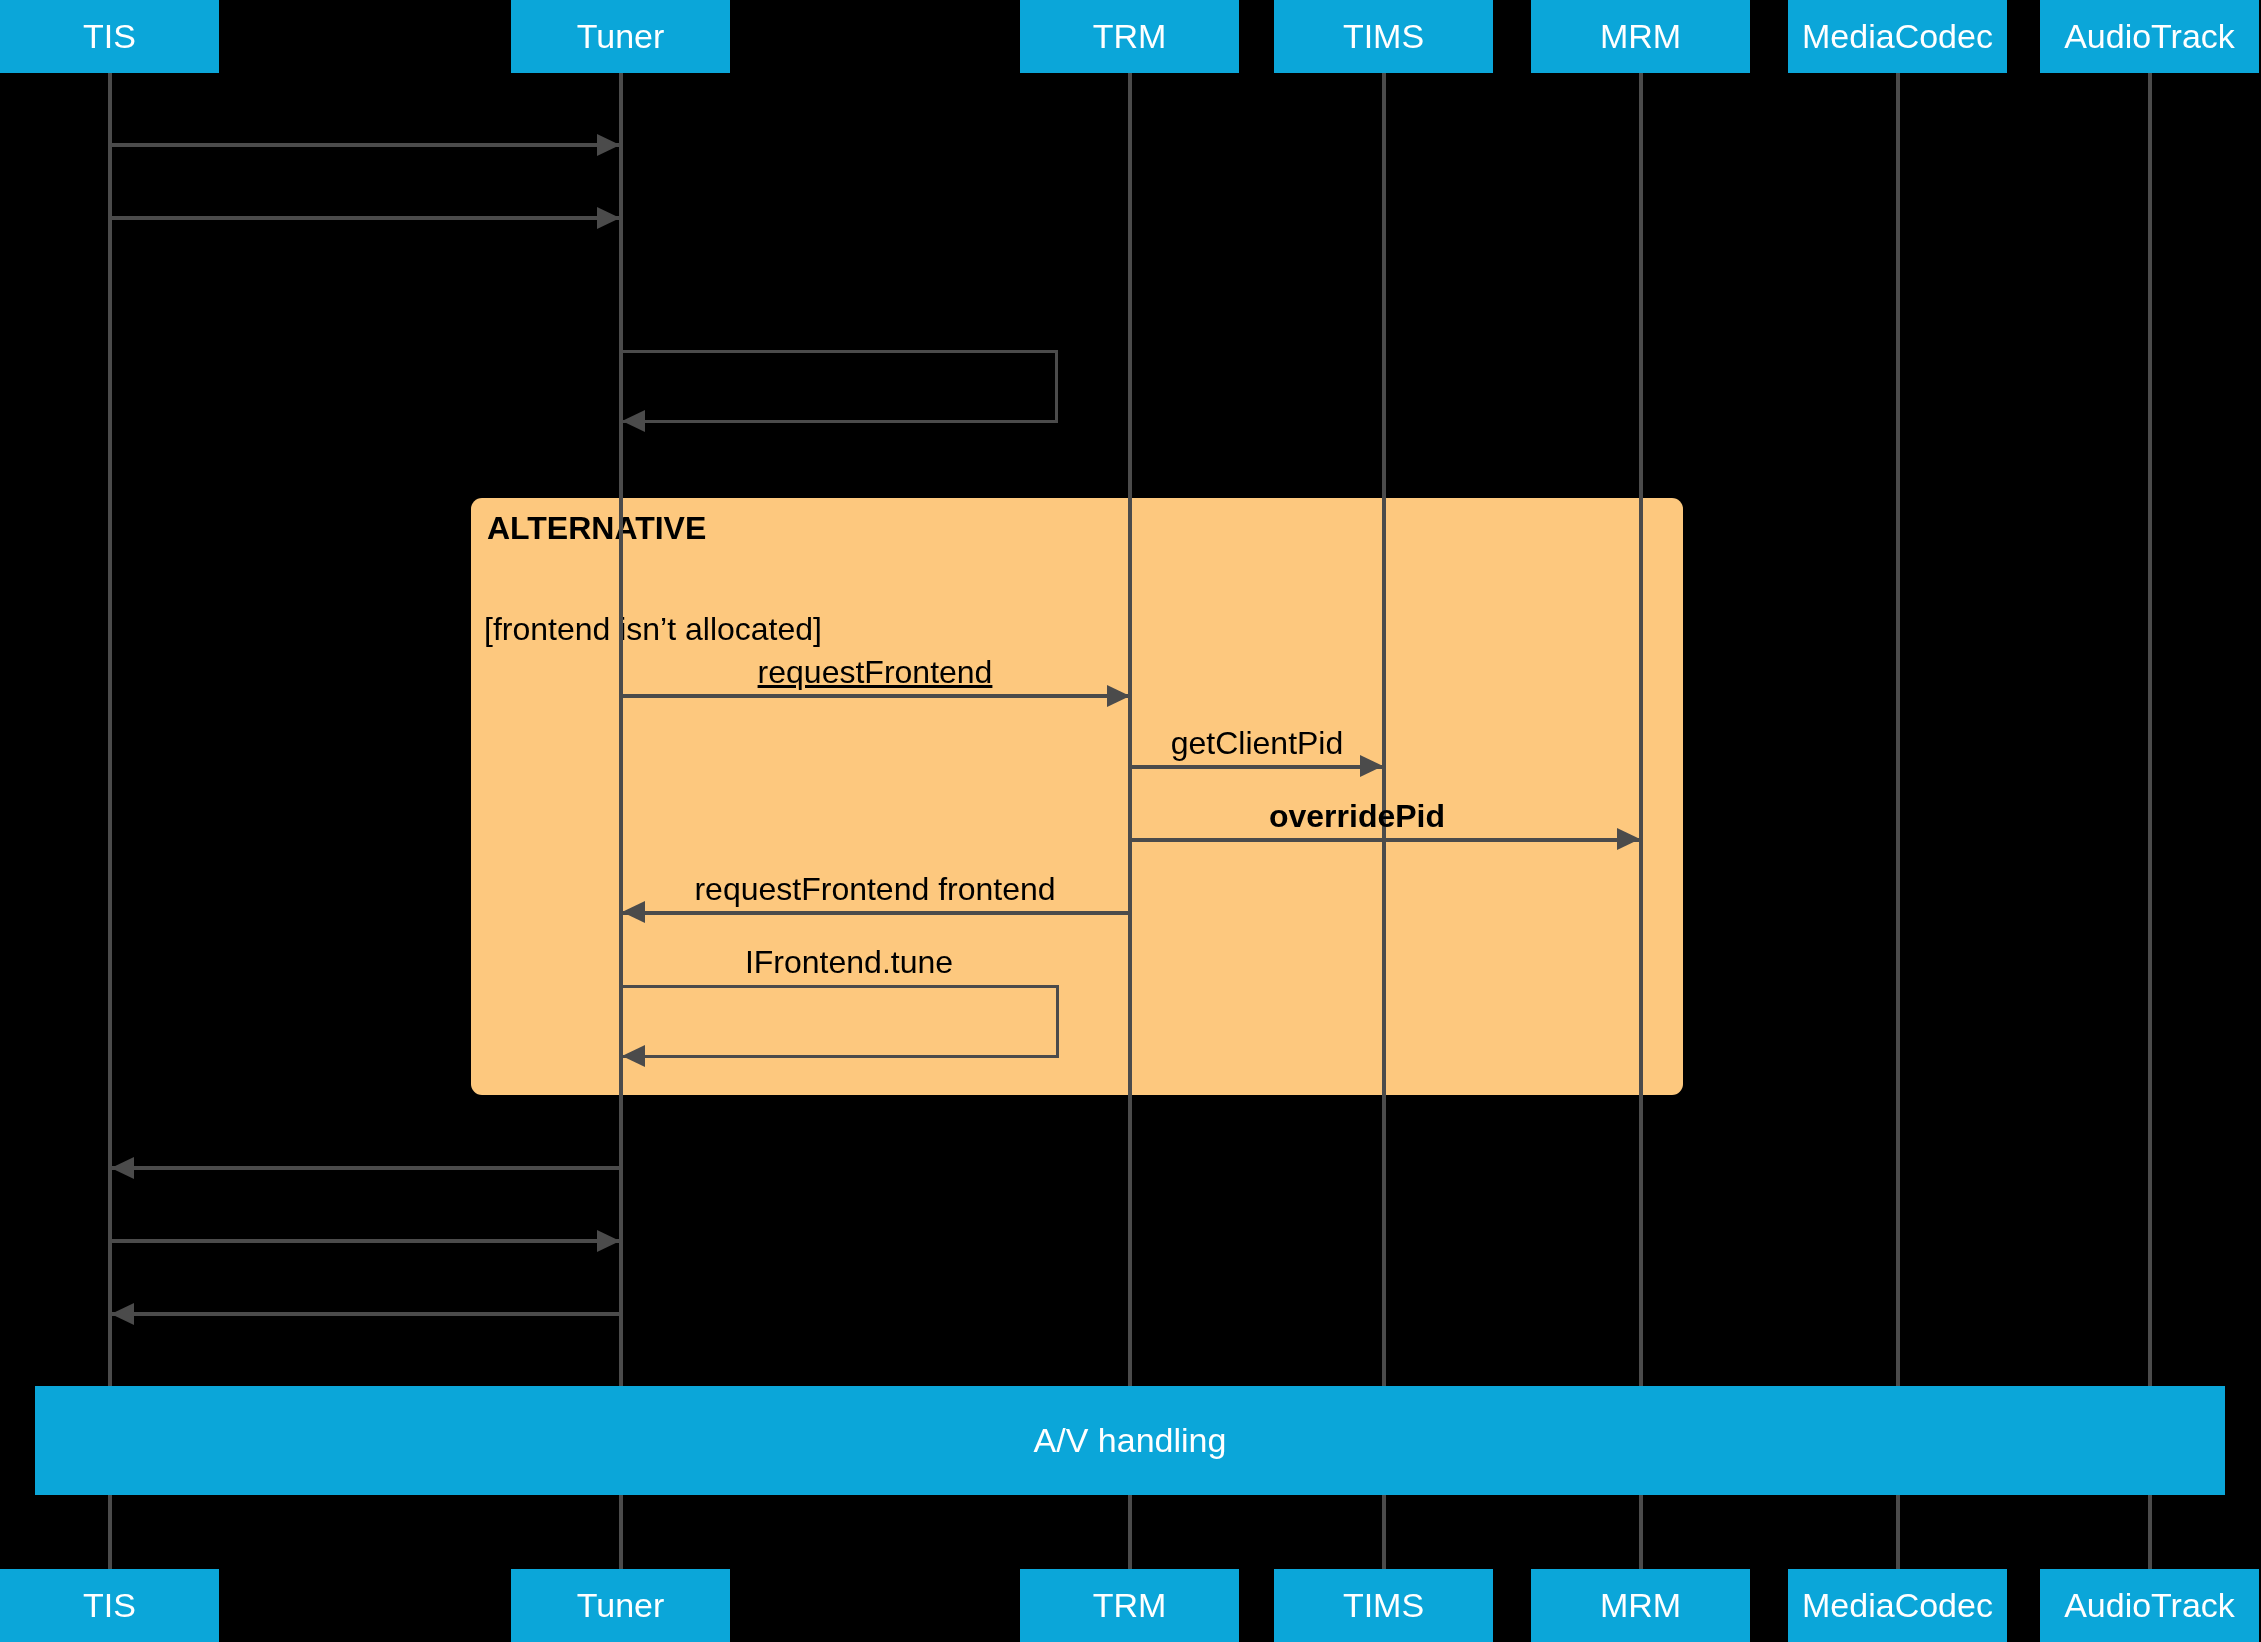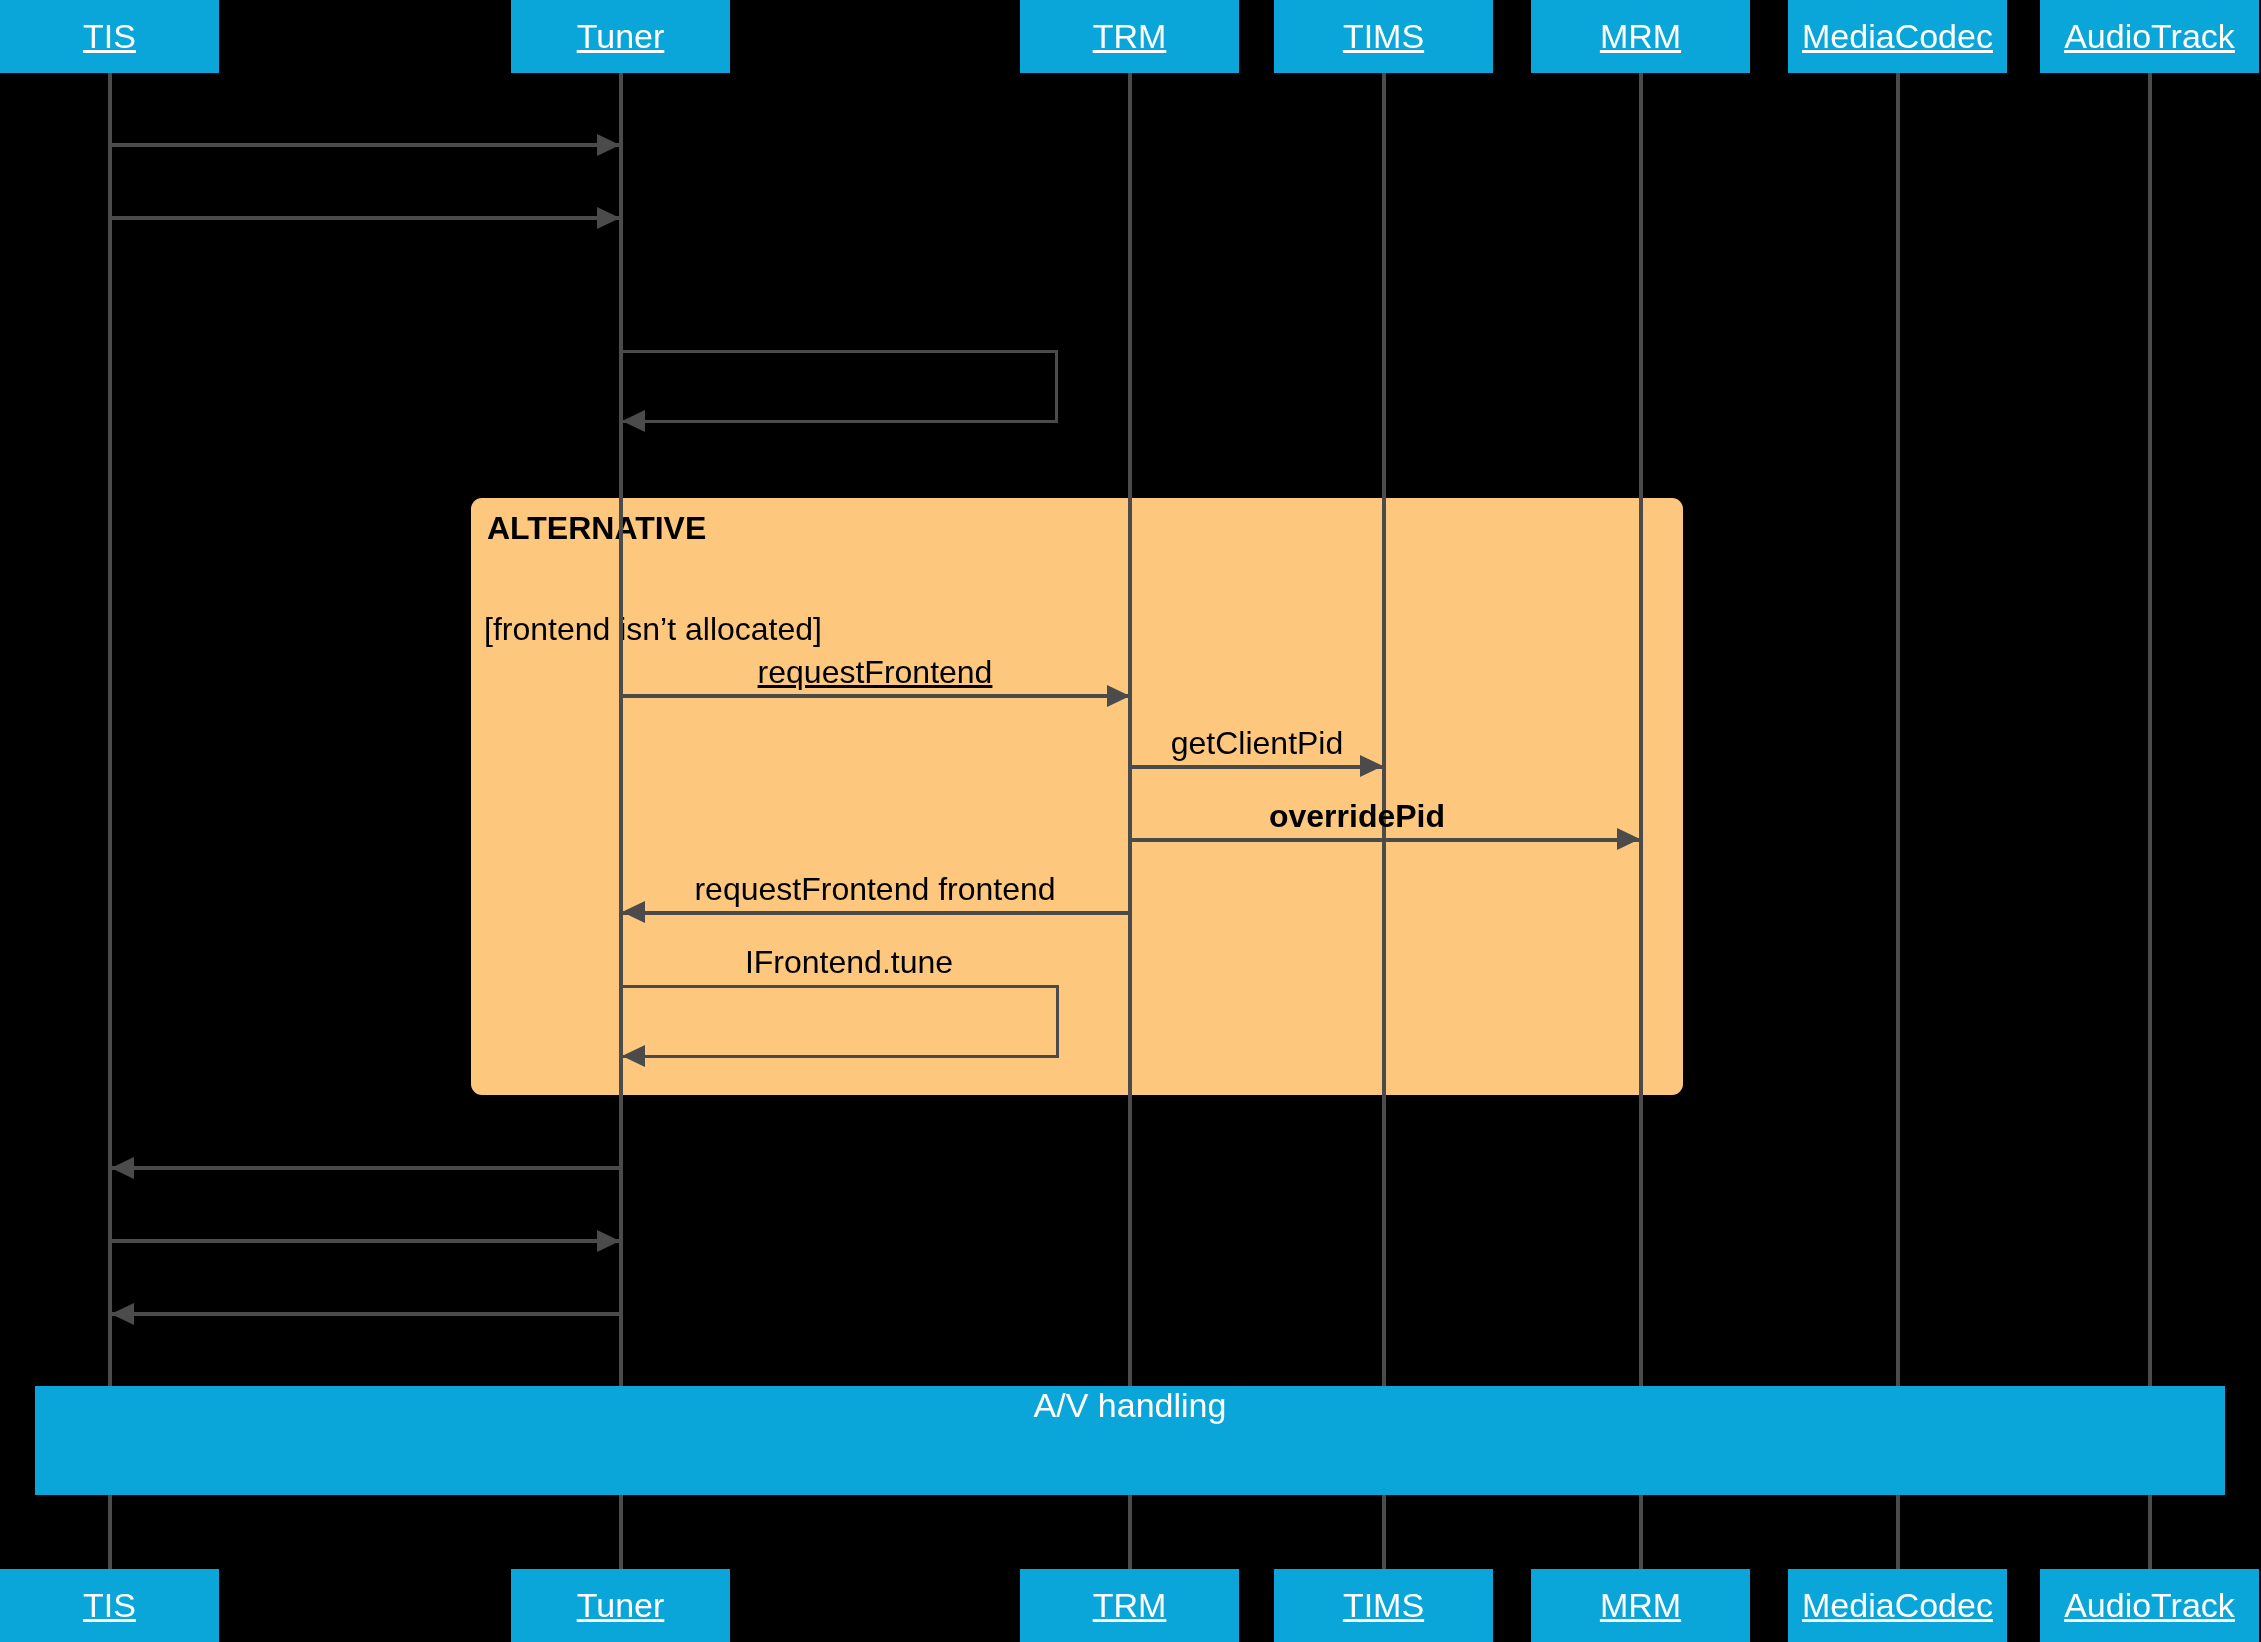--- a/index.html
+++ b/index.html
@@ -15,21 +15,20 @@
     position: absolute;
     width: 219px;
     height: 73px;
     background: var(--blue, #0ba6d9);
     color: #fff;
     display: flex;
     align-items: center;
     justify-content: center;
     font-size: 34px;
     white-space: nowrap;
-    text-decoration: underline;
   }
   .lifeline {
     position: absolute;
     width: 3.6px;
     top: 73px;
     height: 1496px;
     background: var(--line, #4b4b4b);
   }
   .alt-block {
     position: absolute;
@@ -76,20 +75,21 @@
     border: 3.6px solid var(--line, #4b4b4b);
     border-left: none;
     background: transparent;
     box-sizing: border-box;
   }
   .av-bar {
     position: absolute;
     background: var(--blue, #0ba6d9);
     color: #fff;
     display: flex;
+    align-items: center;
     justify-content: center;
     font-size: 34px;
   }
 </style>
 </head>
 <body>
 
 <div class="stage" id="stage" style="background: rgb(0, 0, 0);">
 
   <div id="layer-alt">

